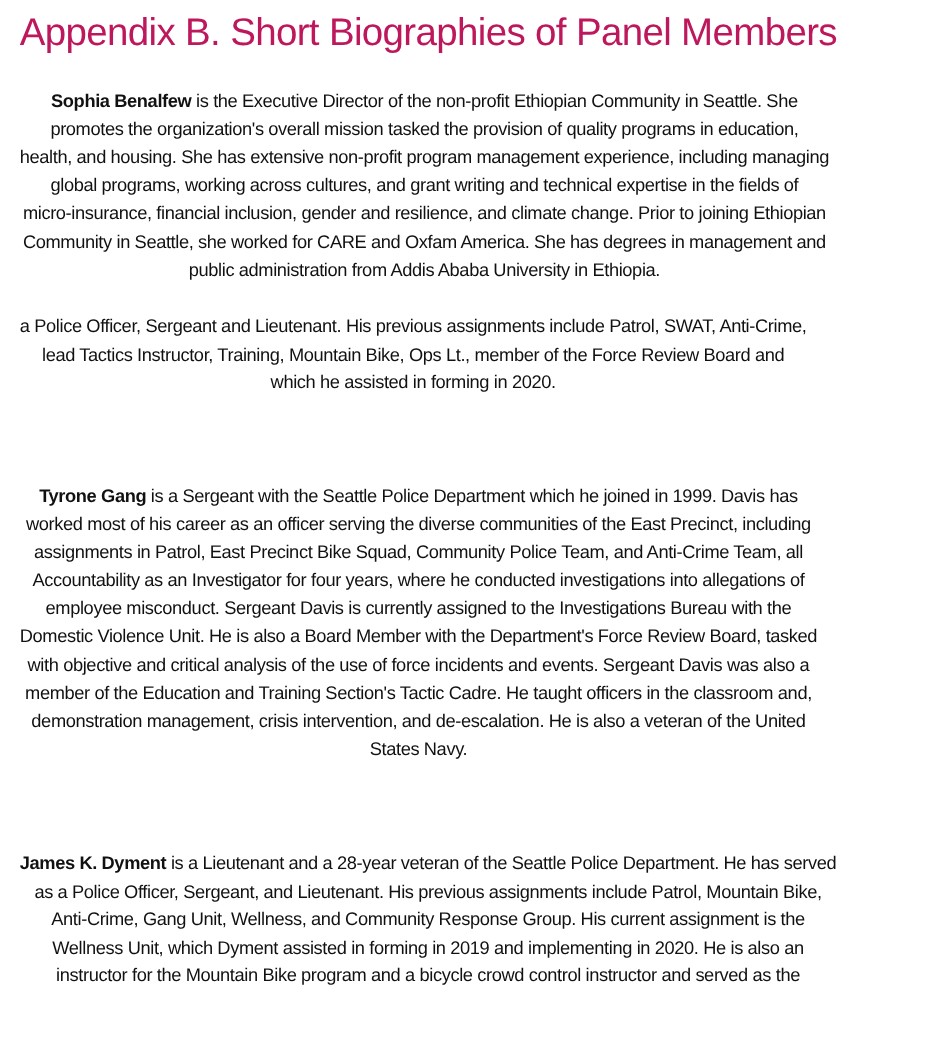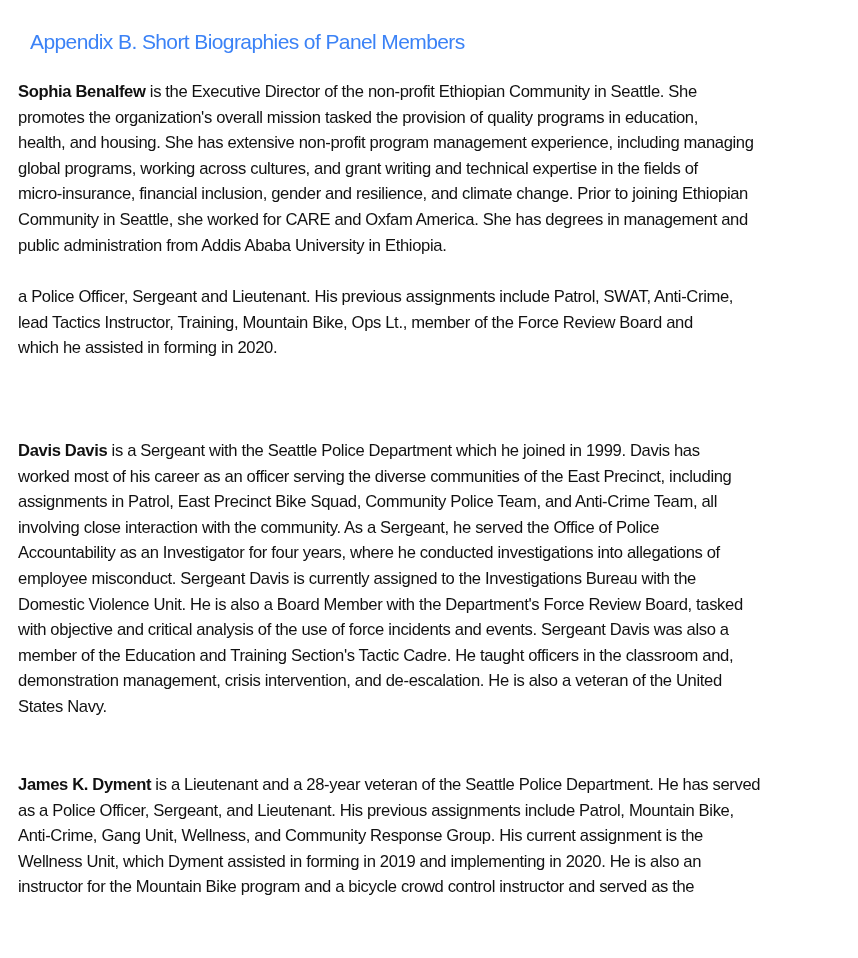--- a/index.html
+++ b/index.html
@@ -19,40 +19,41 @@
       position: absolute;
       left: 0;
       top: 0;
       width: 858px;
       height: 958px;
     }
     .title {
       position: absolute;
       left: 18px;
       top: 10px;
-      margin: 12px;
-      font-size: 21px;
+      margin: 0;
+      font-size: 35px;
       font-weight: normal;
-      color: #3b82f6;
+      color: #be185d;
       letter-spacing: -0.6px;
       white-space: nowrap;
       line-height: 40px;
     }
     .bio {
       position: absolute;
       left: 18px;
       margin: 0;
       font-size: 16.6px;
       line-height: 25.6px;
       letter-spacing: -0.35px;
       white-space: nowrap;
     }
     .bio .line {
       display: block;
       height: 25.6px;
+      text-align: center;
     }
     .bio .name {
       font-weight: bold;
     }
     #bio-0 { top: 79px; }
     #bio-1 { top: 284px; }
     #bio-2 { top: 438px; }
     #bio-3 { top: 772px; }
   </style>
 </head>
@@ -71,24 +72,23 @@
     <span class="line">public administration from Addis Ababa University in Ethiopia.</span>
   </p>
 
   <p class="bio" id="bio-1">
     <span class="line">a Police Officer, Sergeant and Lieutenant. His previous assignments include Patrol, SWAT, Anti-Crime,</span>
     <span class="line">lead Tactics Instructor, Training, Mountain Bike, Ops Lt., member of the Force Review Board and</span>
     <span class="line">which he assisted in forming in 2020.</span>
   </p>
 
   <p class="bio" id="bio-2">
-    <span class="line"><span class="name">Davis Davis</span><span> is a Sergeant with the Seattle Police Department which he joined in 1999. Davis has</span></span>
+    <span class="line"><span class="name">Tyrone Gang</span><span> is a Sergeant with the Seattle Police Department which he joined in 1999. Davis has</span></span>
     <span class="line">worked most of his career as an officer serving the diverse communities of the East Precinct, including</span>
     <span class="line">assignments in Patrol, East Precinct Bike Squad, Community Police Team, and Anti-Crime Team, all</span>
-    <span class="line">involving close interaction with the community. As a Sergeant, he served the Office of Police</span>
     <span class="line">Accountability as an Investigator for four years, where he conducted investigations into allegations of</span>
     <span class="line">employee misconduct. Sergeant Davis is currently assigned to the Investigations Bureau with the</span>
     <span class="line">Domestic Violence Unit. He is also a Board Member with the Department's Force Review Board, tasked</span>
     <span class="line">with objective and critical analysis of the use of force incidents and events. Sergeant Davis was also a</span>
     <span class="line">member of the Education and Training Section's Tactic Cadre. He taught officers in the classroom and,</span>
     <span class="line">demonstration management, crisis intervention, and de-escalation. He is also a veteran of the United</span>
     <span class="line">States Navy.</span>
   </p>
 
   <p class="bio" id="bio-3">

